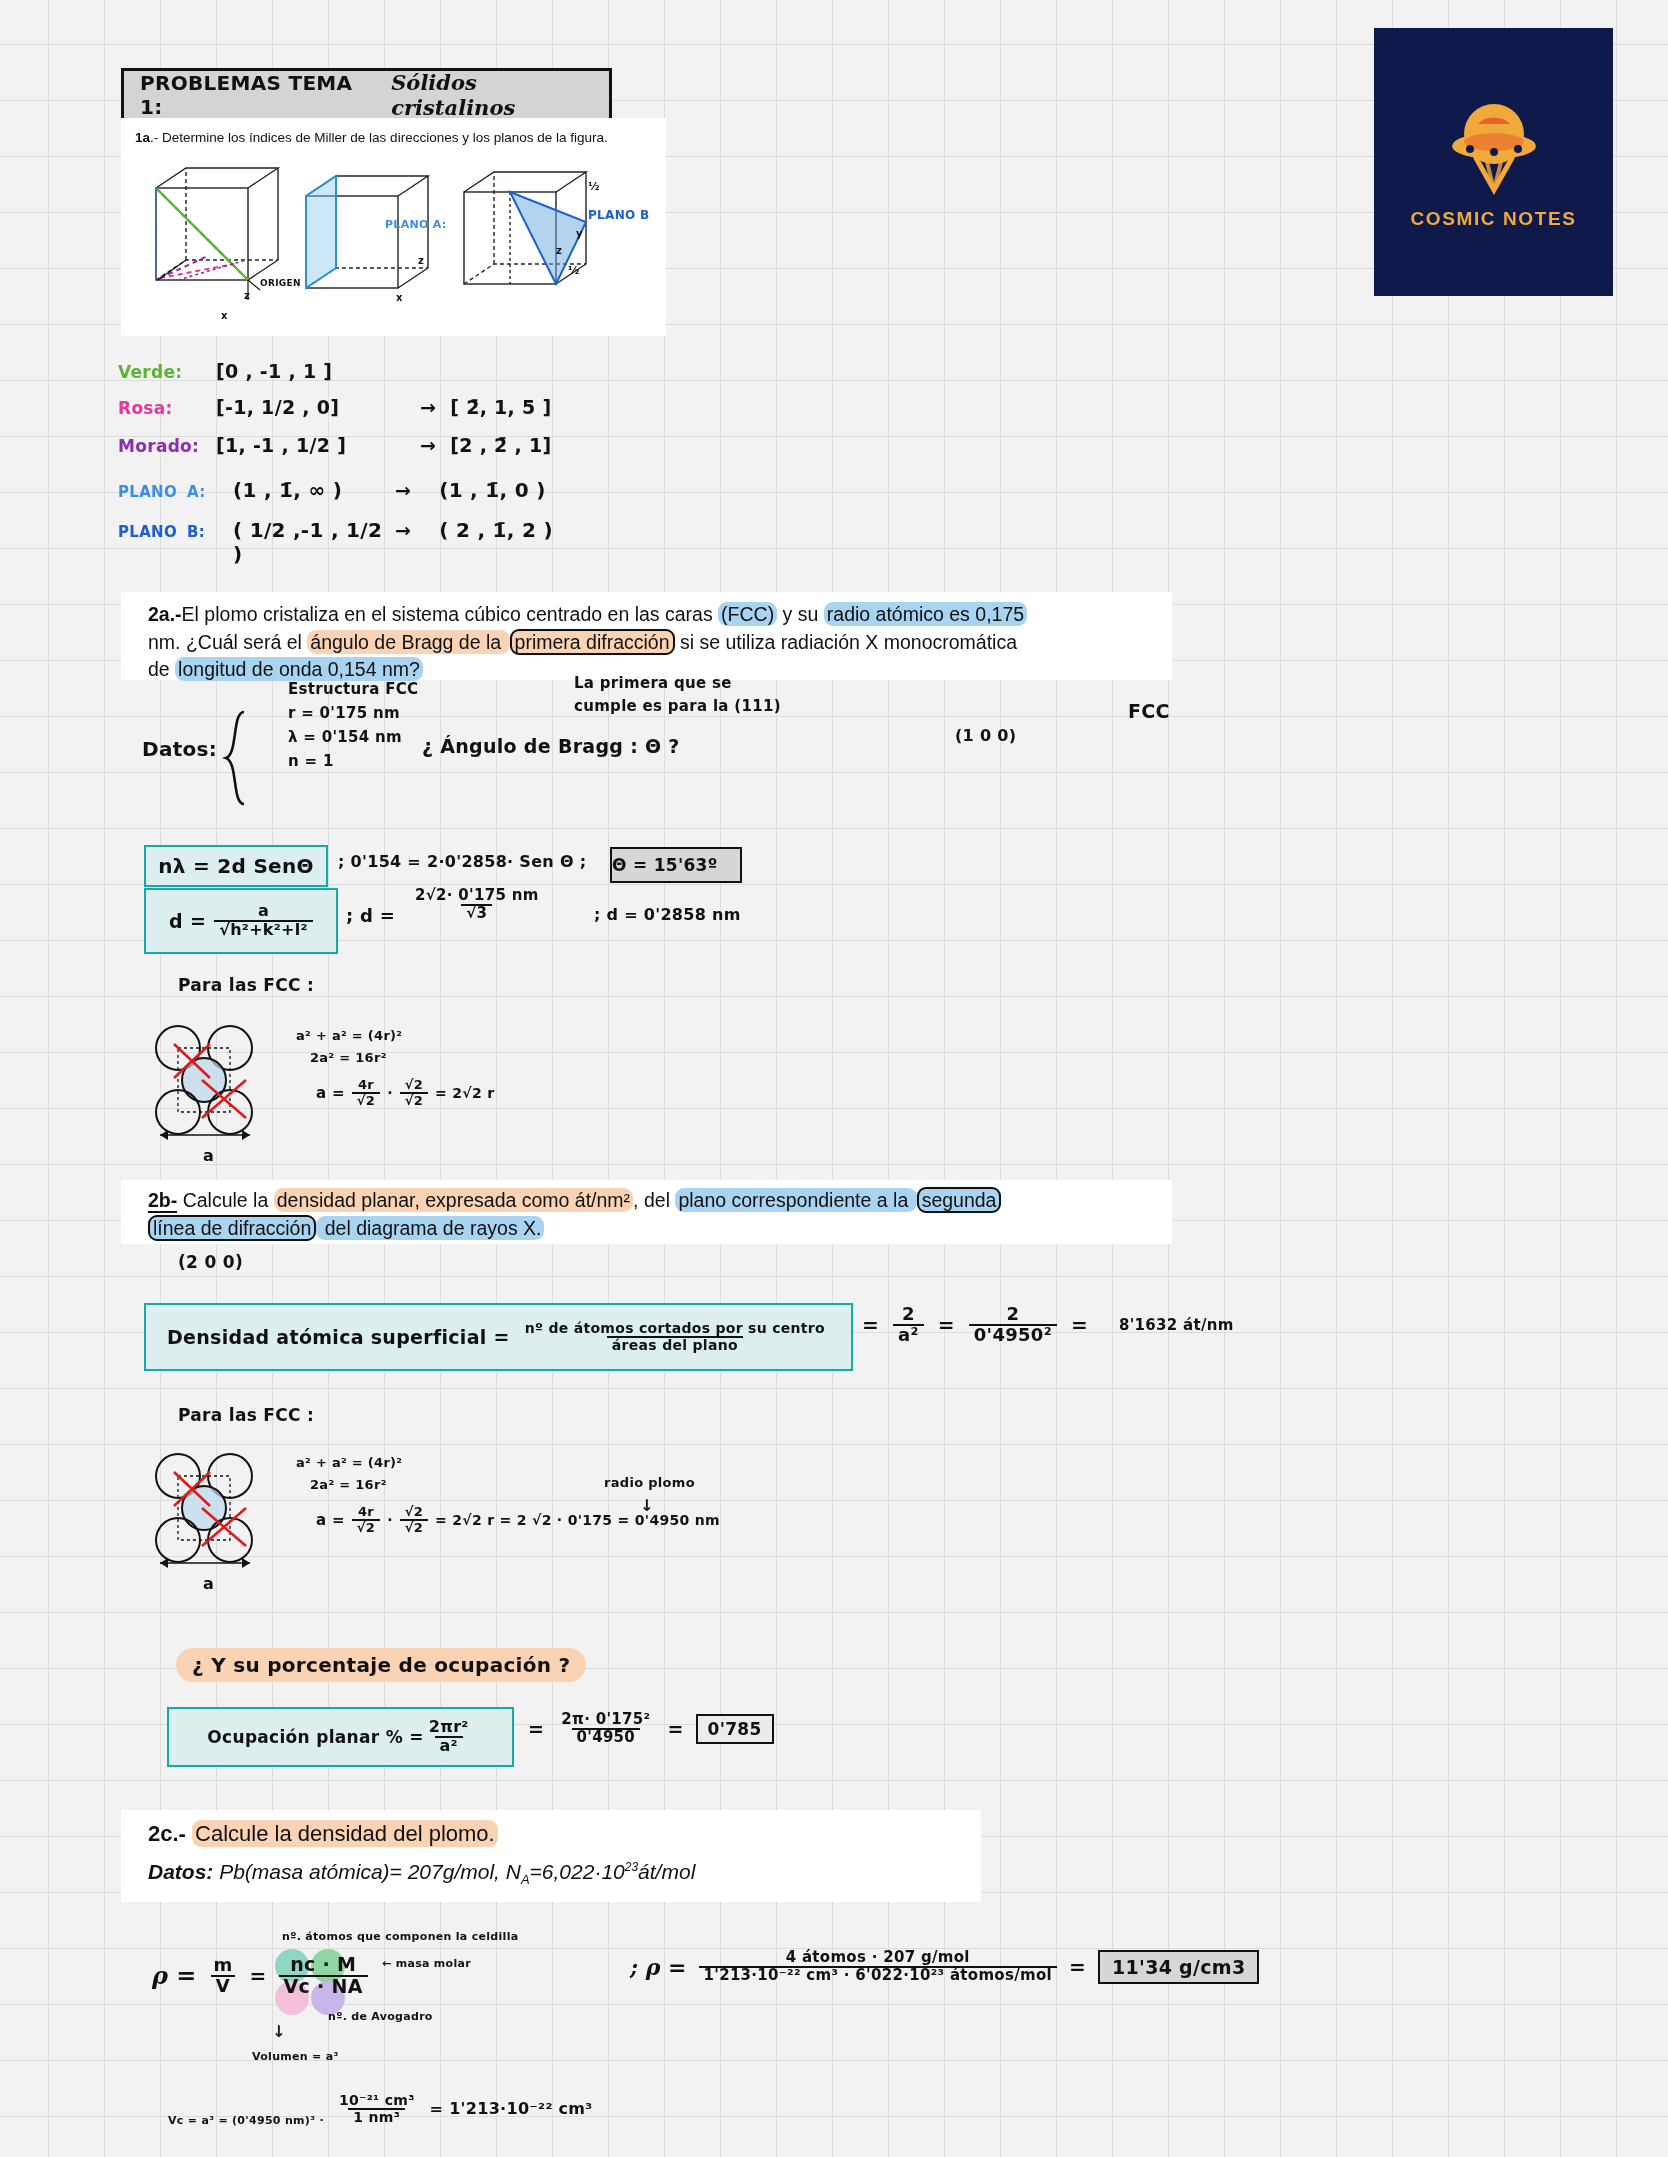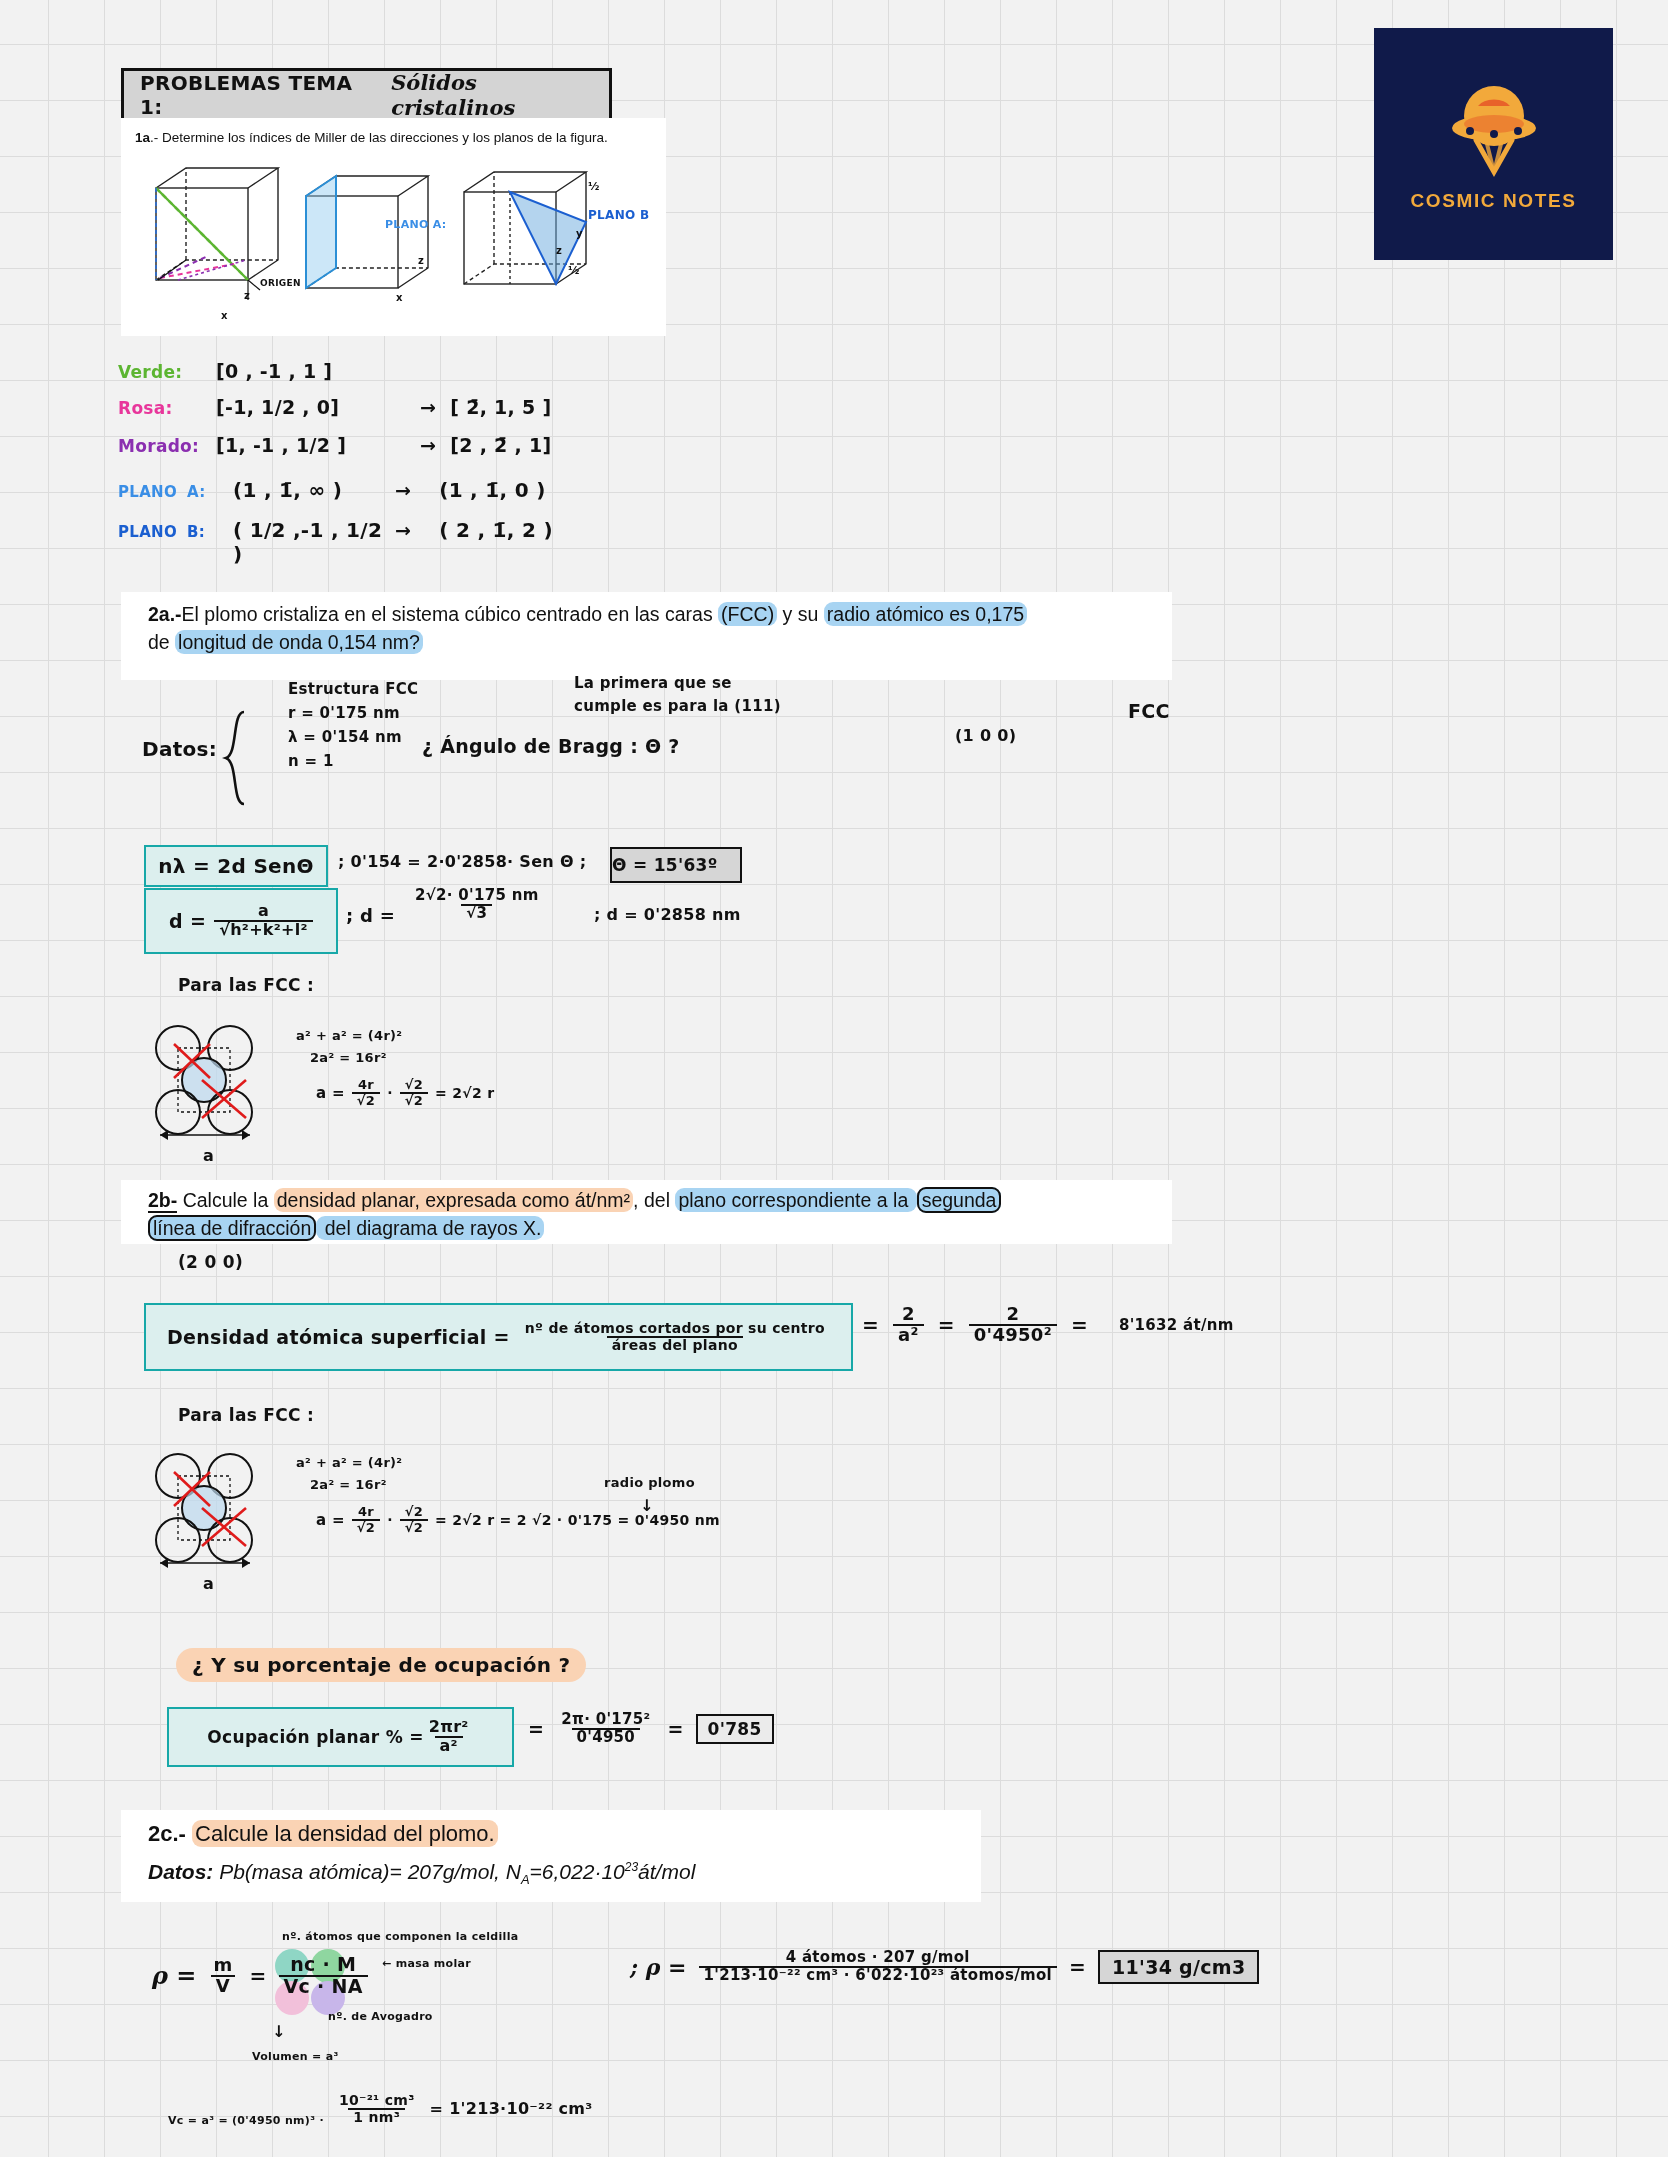--- a/index.html
+++ b/index.html
@@ -72,21 +72,21 @@
 
   
   .atoms svg{display:block;}
   .blob{position:absolute;border-radius:50%;z-index:-1;}
 </style>
 </head>
 <body>
 
 <div id="grid"></div>
 
-<div class="layer" id="logo" style="left:1374px;top:28px;width:239px;height:232px;">
+<div class="layer" id="logo" style="left:1374px;top:28px;width:239px;height:268px;">
   <svg width="120" height="108" viewBox="0 0 120 108">
     <circle cx="60" cy="40" r="30" fill="#f2a93b"></circle>
     <path d="M44 30 a18 12 0 0 1 32 0 z" fill="#e8622a"></path>
     <ellipse cx="60" cy="52" rx="42" ry="13" fill="#f2a93b"></ellipse>
     <ellipse cx="60" cy="48" rx="30" ry="9" fill="#e8622a" opacity="0.55"></ellipse>
     <circle cx="36" cy="55" r="4" fill="#101a4a"></circle>
     <circle cx="60" cy="58" r="4" fill="#101a4a"></circle>
     <circle cx="84" cy="55" r="4" fill="#101a4a"></circle>
     <path d="M42 64 L60 96 L78 64" fill="none" stroke="#f2a93b" stroke-width="5" stroke-linecap="round"></path>
     <path d="M52 64 L60 96" fill="none" stroke="#f2a93b" stroke-width="4" opacity=".8"></path>
@@ -194,20 +194,23 @@
     <span class="hw" style="font-size:15px;color:#1b5fd0;width:36px;">B:</span>
     <span class="hw" style="font-size:20px;width:152px;">( 1/2 ,-1 , 1/2 )</span>
     <span class="hw" style="font-size:19px;">→</span>
     <span class="hw" style="font-size:20px;padding-left:18px;">( 2 , 1̄, 2 )</span>
   </div>
 </div>
 
 <div class="layer printed" style="left:121px;top:592px;width:1051px;height:88px;padding:9px 10px 0 27px;box-sizing:border-box;font-size:19.5px;">
   <div>
     <b>2a.-</b><span>El plomo cristaliza en el sistema cúbico centrado en las caras </span><span class="hl-blue">(FCC)</span><span> y su </span><span class="hl-blue">radio atómico es 0,175</span>
+  </div>
+  <div>
+    <span>nm. ¿Cuál será el </span><span class="hl-orange">ángulo de Bragg de la </span><span class="hl-orange boxed">primera difracción</span><span> si se utiliza radiación X monocromática</span>
   </div>
   <div>
     <span>de </span><span class="hl-blue">longitud de onda 0,154 nm?</span>
   </div>
 </div>
 
 <div class="layer hw" style="left:574px;top:672px;font-size:15px;line-height:1.5;">
   <div>La primera que se</div>
   <div>cumple es para la (111)</div>
 </div>

